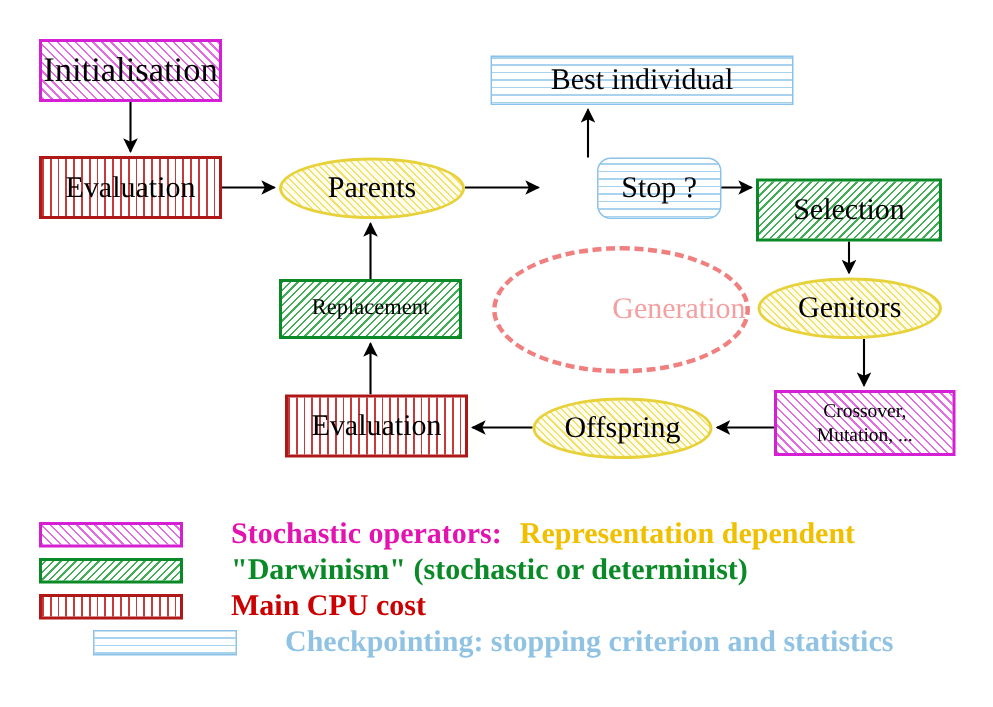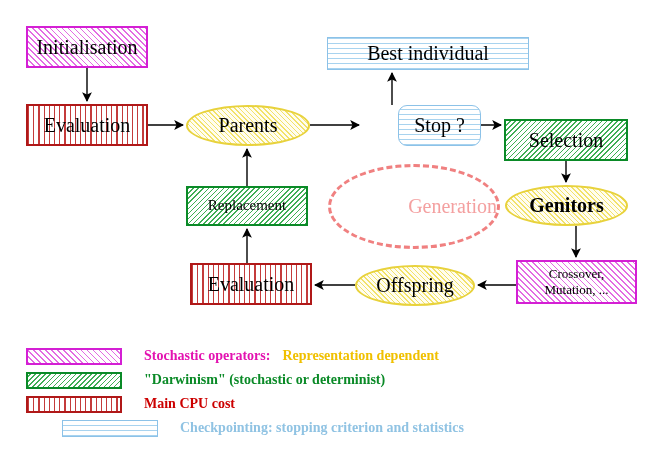--- a/index.html
+++ b/index.html
@@ -91,27 +91,27 @@
     background-image: repeating-linear-gradient(
         45deg,
         #f2e26a 0px, #f2e26a 1.0px,
         rgba(255,255,255,0) 1.0px, rgba(255,255,255,0) 3.4px);
   }
 
   .ellipse { border-radius: 50%; }
   .rounded { border-radius: 9px; }
 
   
-  #node-initialisation { left: 26px;  top: 26px;  width: 122px; height: 42px;  font-size: 20px; }
+  #node-initialisation { left: 26px;  top: 26px;  width: 122px; height: 42px;  font-size: 23px; }
   #node-evaluation-top { left: 26px;  top: 104px; width: 122px; height: 42px;  font-size: 20px; }
   #node-parents        { left: 186px; top: 105px; width: 124px; height: 41px;  font-size: 20px; }
   #node-best           { left: 291px; top: 37px;  width: 202px; height: 33px;  font-size: 20px; }
   #node-stop           { left: 362px; top: 105px; width: 83px;  height: 41px;  font-size: 20px; }
   #node-selection      { left: 504px; top: 119px; width: 124px; height: 42px;  font-size: 20px; }
-  #node-genitors       { left: 505px; top: 185px; width: 123px; height: 41px;  font-size: 20px; font-weight: bold; }
+  #node-genitors       { left: 505px; top: 185px; width: 123px; height: 41px;  font-size: 20px; }
   #node-replacement    { left: 186px; top: 186px; width: 122px; height: 40px;  font-size: 15px; }
   #node-generation     { left: 328px; top: 164px; width: 172px; height: 85px;  font-size: 20px; justify-content: flex-end; }
   #node-evaluation-bot { left: 190px; top: 263px; width: 122px; height: 42px;  font-size: 20px; }
   #node-offspring      { left: 355px; top: 265px; width: 120px; height: 41px;  font-size: 20px; }
   #node-crossover      { left: 516px; top: 260px; width: 121px; height: 44px;  font-size: 13px; }
   #node-crossover .lbl { line-height: 1.25; white-space: normal; }
 
   
   #node-generation {
     border: 3px dashed #f08080;
@@ -132,22 +132,22 @@
     align-items: center;
     height: 24px;
   }
   .legend-swatch {
     box-sizing: border-box;
     width: 96px;
     height: 17px;
     flex: 0 0 auto;
   }
   .legend-text {
-    margin-left: 22px;
-    font-size: 14px;
+    margin-left: 32px;
+    font-size: 20px;
     font-weight: bold;
     white-space: nowrap;
   }
   .legend-text .part2 { margin-left: 12px; }
   .t-magenta { color: #e312b0; }
   .t-gold    { color: #f0c000; }
   .t-green   { color: #0a8a27; }
   .t-red     { color: #cc0000; }
   .t-blue    { color: #90c3e3; }
 </style>

